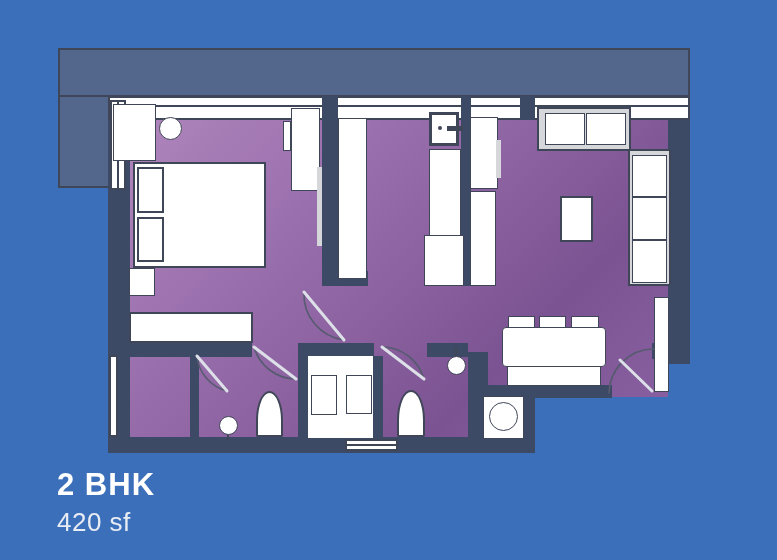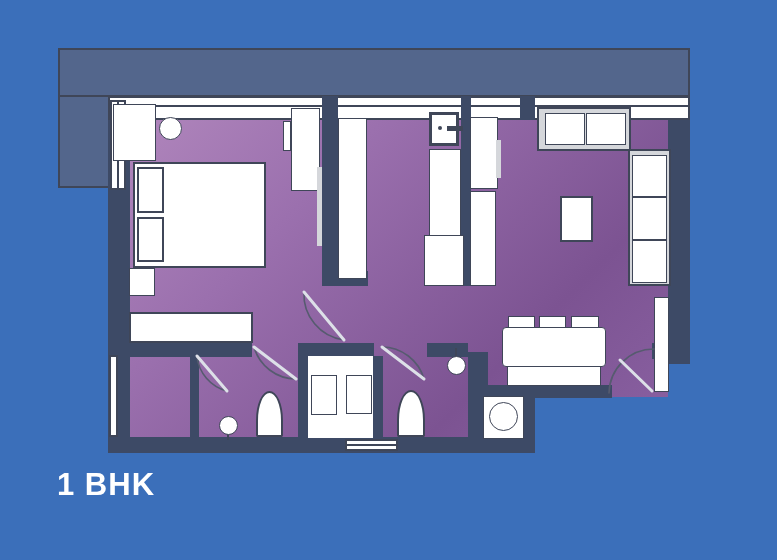--- a/index.html
+++ b/index.html
@@ -136,15 +136,16 @@
       <path d="M 254 347 L 296 379" stroke="#dde0e8" stroke-width="3"></path>
       <path d="M 197 356 A 40 40 0 0 0 227 391" stroke="#565b6f" stroke-width="1.6"></path>
       <path d="M 197 356 L 227 391" stroke="#dde0e8" stroke-width="3"></path>
       <path d="M 382 347 A 44 44 0 0 1 424 379" stroke="#565b6f" stroke-width="1.6"></path>
       <path d="M 382 347 L 424 379" stroke="#dde0e8" stroke-width="3"></path>
       <path d="M 609 393 A 45 45 0 0 1 654 349" stroke="#565b6f" stroke-width="1.6"></path>
       <path d="M 652 391 L 620 360" stroke="#dde0e8" stroke-width="3"></path>
     </g>
   </svg>
 
-  <div class="abs title">1 BHK</div>
+  <div class="abs title">2 BHK</div>
+  <div class="abs area">420 sf</div>
 
 </div>
 
 </body></html>

